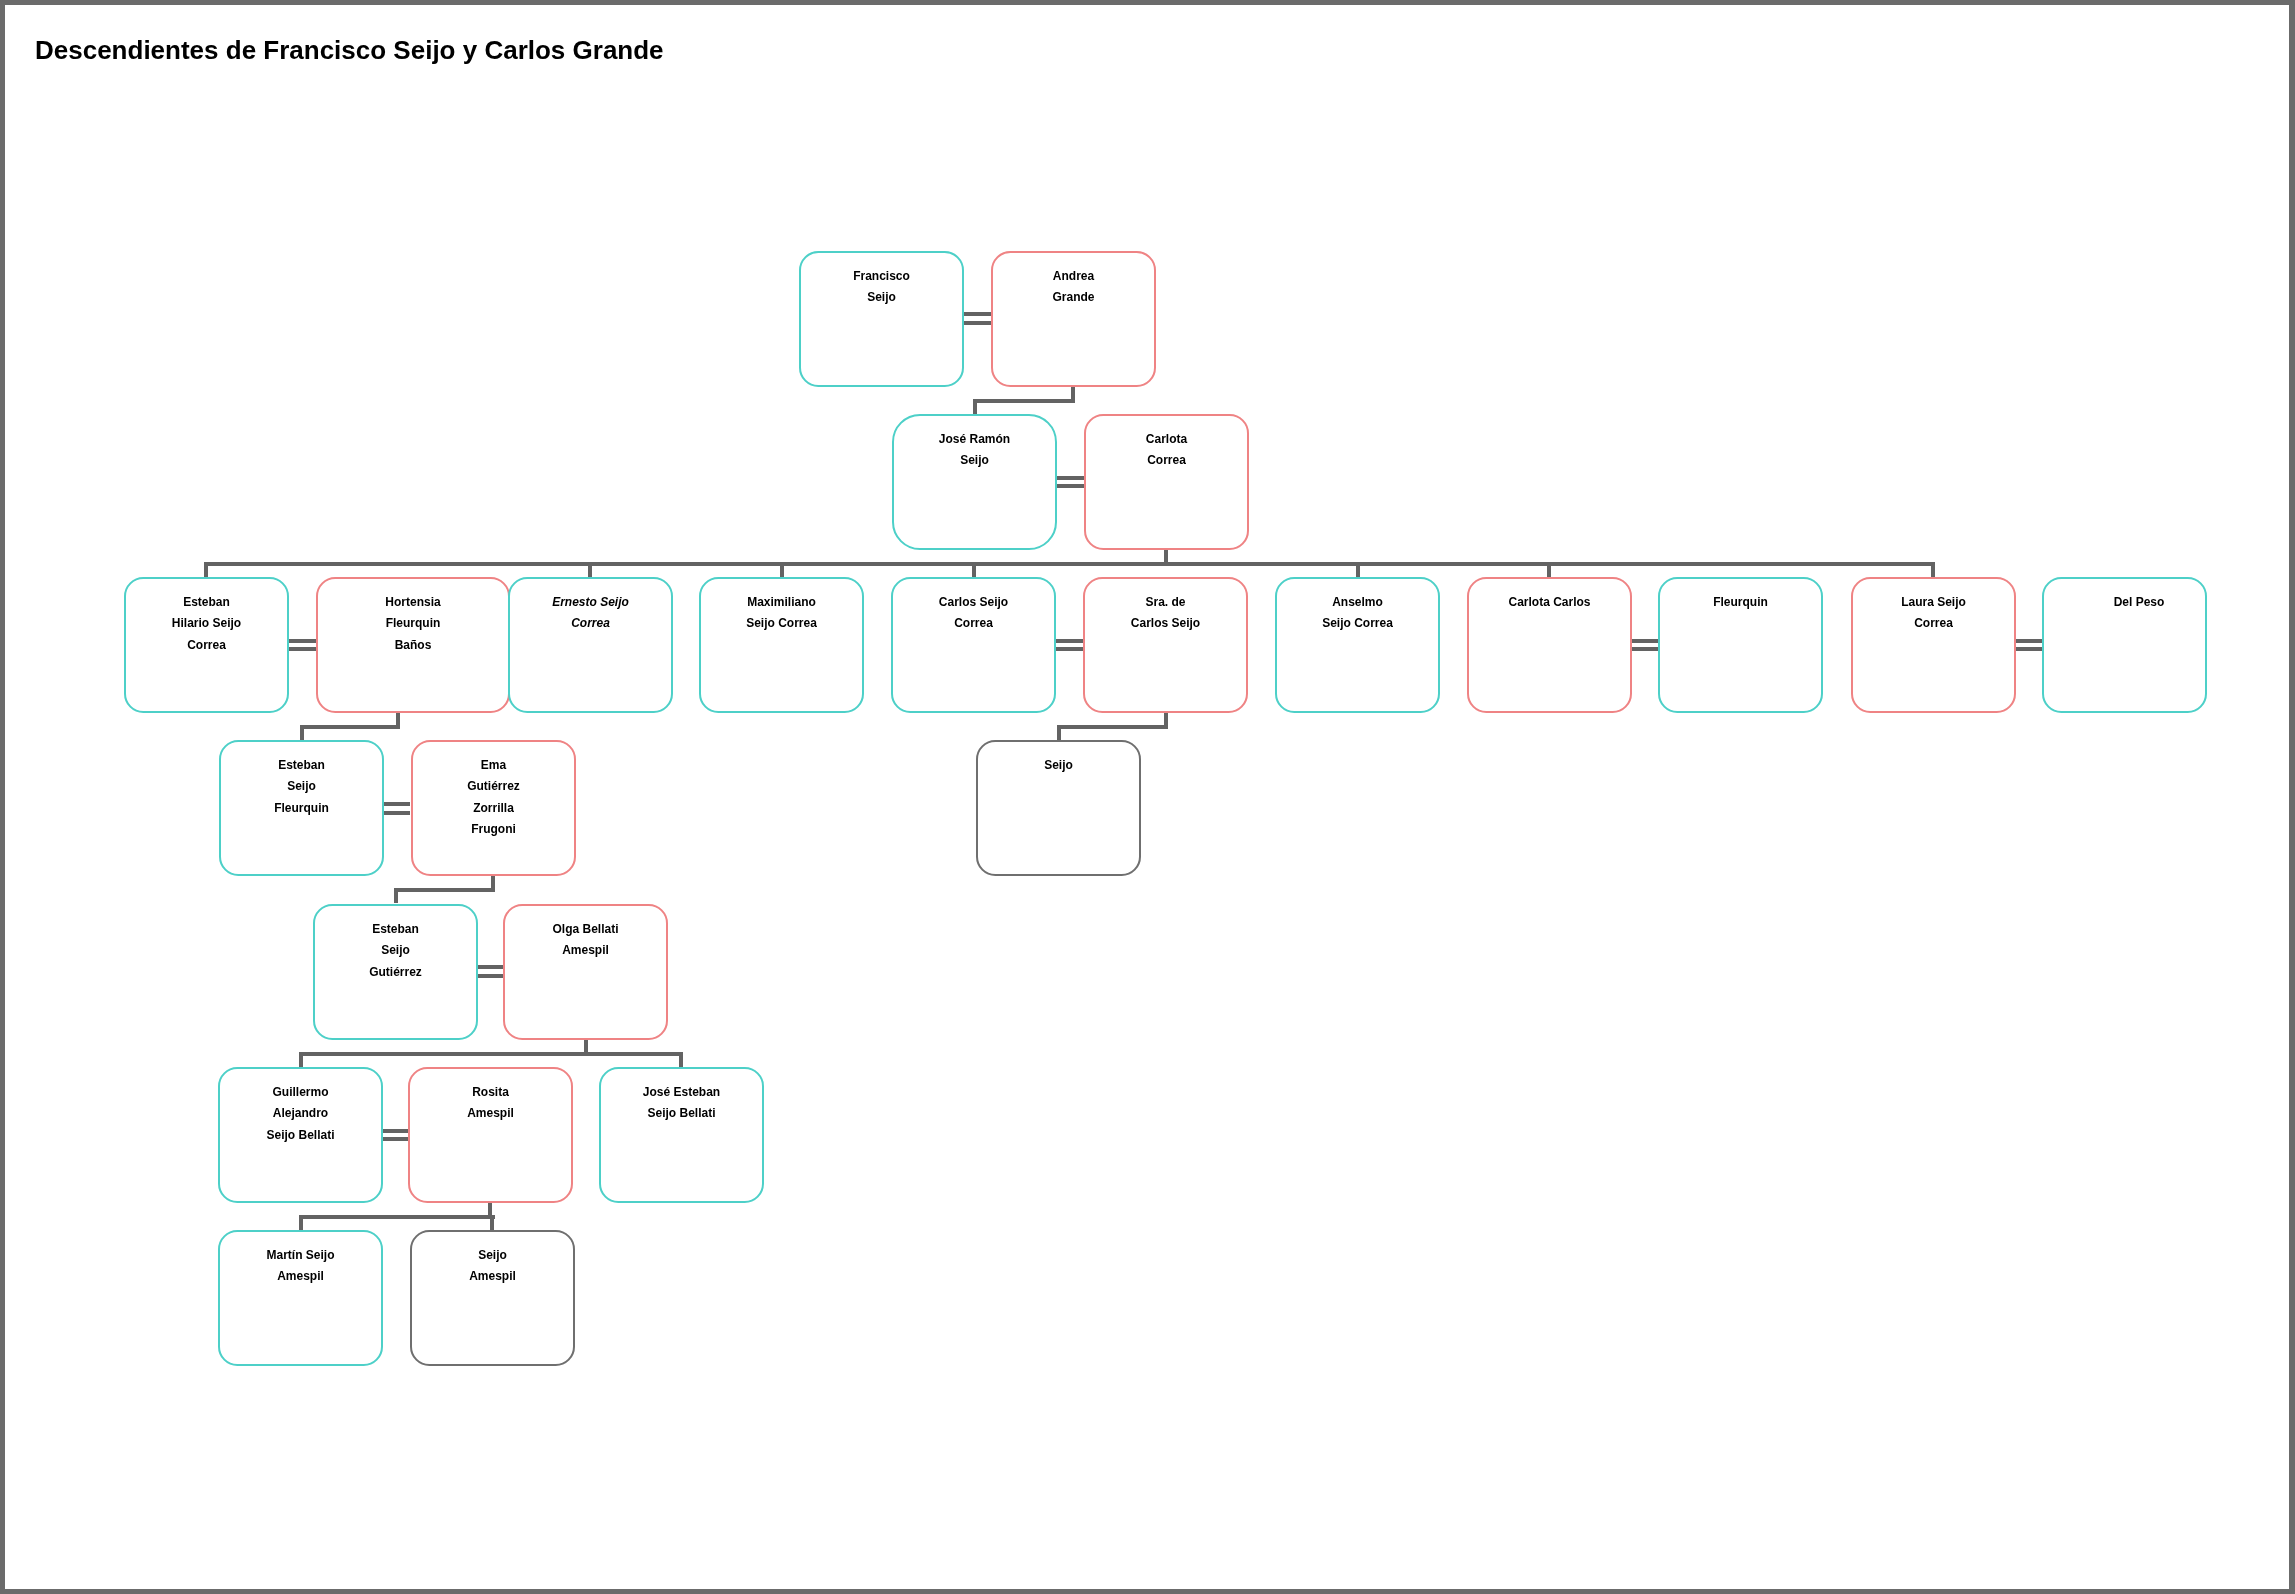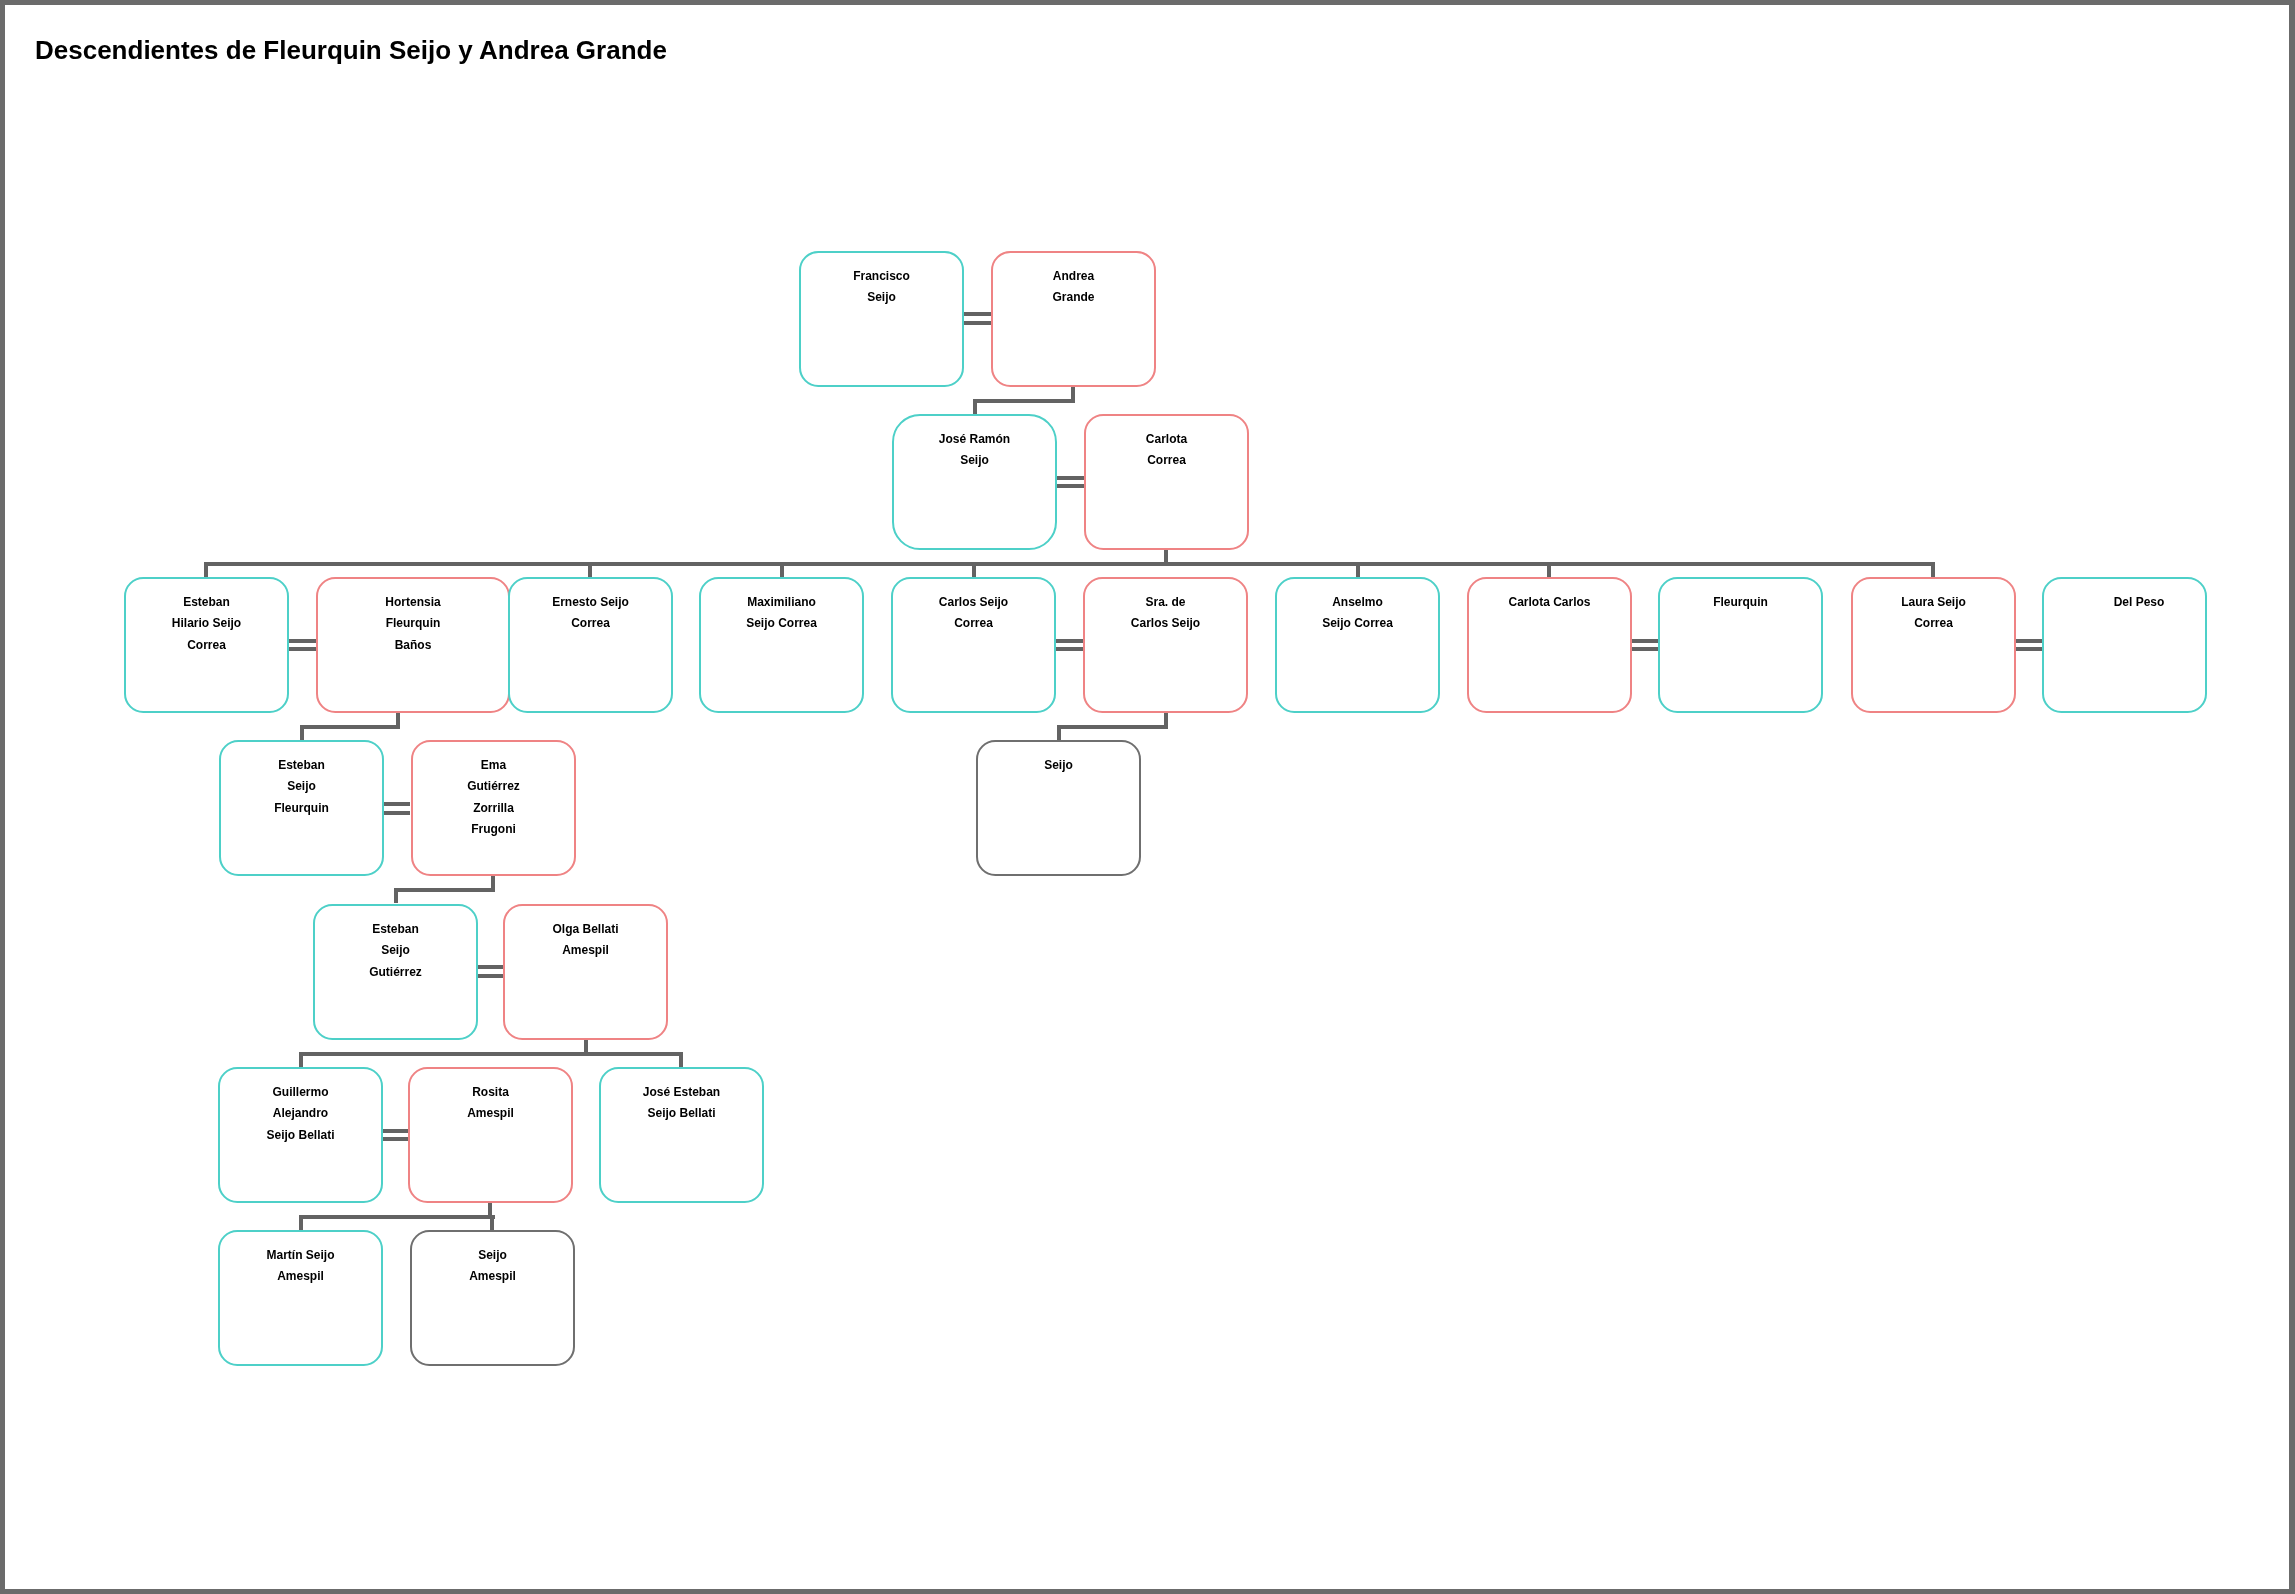--- a/index.html
+++ b/index.html
@@ -44,41 +44,41 @@
   .seg {
     position: absolute;
     background: #636363;
     z-index: 1;
   }
 </style>
 </head>
 <body>
 
 <div id="frame">
-  <div id="chart-title">Descendientes de Fleurquin Seijo y Andrea Grande</div>
+  <div id="chart-title">Descendientes de Francisco Seijo y Carlos Grande</div>
   <div id="tree">
       <div class="person" title="Francisco Seijo" style="left: 794px; top: 246px; width: 165px; height: 136px; border-color: rgb(77, 208, 200); border-width: 2.3px; border-radius: 19.3px;">
         <div class="label">Francisco<br>Seijo</div>
       </div>
       <div class="person" title="Andrea Grande" style="left: 986px; top: 246px; width: 165px; height: 136px; border-color: rgb(239, 131, 132); border-width: 2.3px; border-radius: 19.3px;">
         <div class="label">Andrea<br>Grande</div>
       </div>
       <div class="person" title="José Ramón Seijo" style="left: 887px; top: 409px; width: 165px; height: 136px; border-color: rgb(77, 208, 200); border-width: 2.3px; border-radius: 28px;">
         <div class="label">José Ramón<br>Seijo</div>
       </div>
       <div class="person" title="Carlota Correa" style="left: 1079px; top: 409px; width: 165px; height: 136px; border-color: rgb(239, 131, 132); border-width: 2.3px; border-radius: 19.3px; text-align: center;">
         <div class="label">Carlota<br>Correa</div>
       </div>
       <div class="person" title="Esteban Hilario Seijo Correa" style="left: 119px; top: 572px; width: 165px; height: 136px; border-color: rgb(77, 208, 200); border-width: 2.3px; border-radius: 19.3px;">
         <div class="label">Esteban<br>Hilario Seijo<br>Correa</div>
       </div>
       <div class="person" title="Hortensia Fleurquin Baños" style="left: 311px; top: 572px; width: 194px; height: 136px; border-color: rgb(239, 131, 132); border-width: 2.3px; border-radius: 19.3px;">
         <div class="label">Hortensia<br>Fleurquin<br>Baños</div>
       </div>
-      <div class="person" title="Ernesto Seijo Correa" style="left: 503px; top: 572px; width: 165px; height: 136px; border-color: rgb(77, 208, 200); border-width: 2.3px; border-radius: 19.3px;">
+      <div class="person" title="Ernesto Seijo Correa" style="left: 503px; top: 572px; width: 165px; height: 136px; border-color: rgb(77, 208, 200); border-width: 2.3px; border-radius: 19.3px; font-style: italic;">
         <div class="label">Ernesto Seijo<br>Correa</div>
       </div>
       <div class="person" title="Maximiliano Seijo Correa" style="left: 694px; top: 572px; width: 165px; height: 136px; border-color: rgb(77, 208, 200); border-width: 2.3px; border-radius: 19.3px;">
         <div class="label">Maximiliano<br>Seijo Correa</div>
       </div>
       <div class="person" title="Carlos Seijo Correa" style="left: 886px; top: 572px; width: 165px; height: 136px; border-color: rgb(77, 208, 200); border-width: 2.3px; border-radius: 19.3px;">
         <div class="label">Carlos Seijo<br>Correa</div>
       </div>
       <div class="person" title="Sra. de Carlos Seijo" style="left: 1078px; top: 572px; width: 165px; height: 136px; border-color: rgb(239, 131, 132); border-width: 2.3px; border-radius: 19.3px;">
         <div class="label">Sra. de<br>Carlos Seijo</div>

